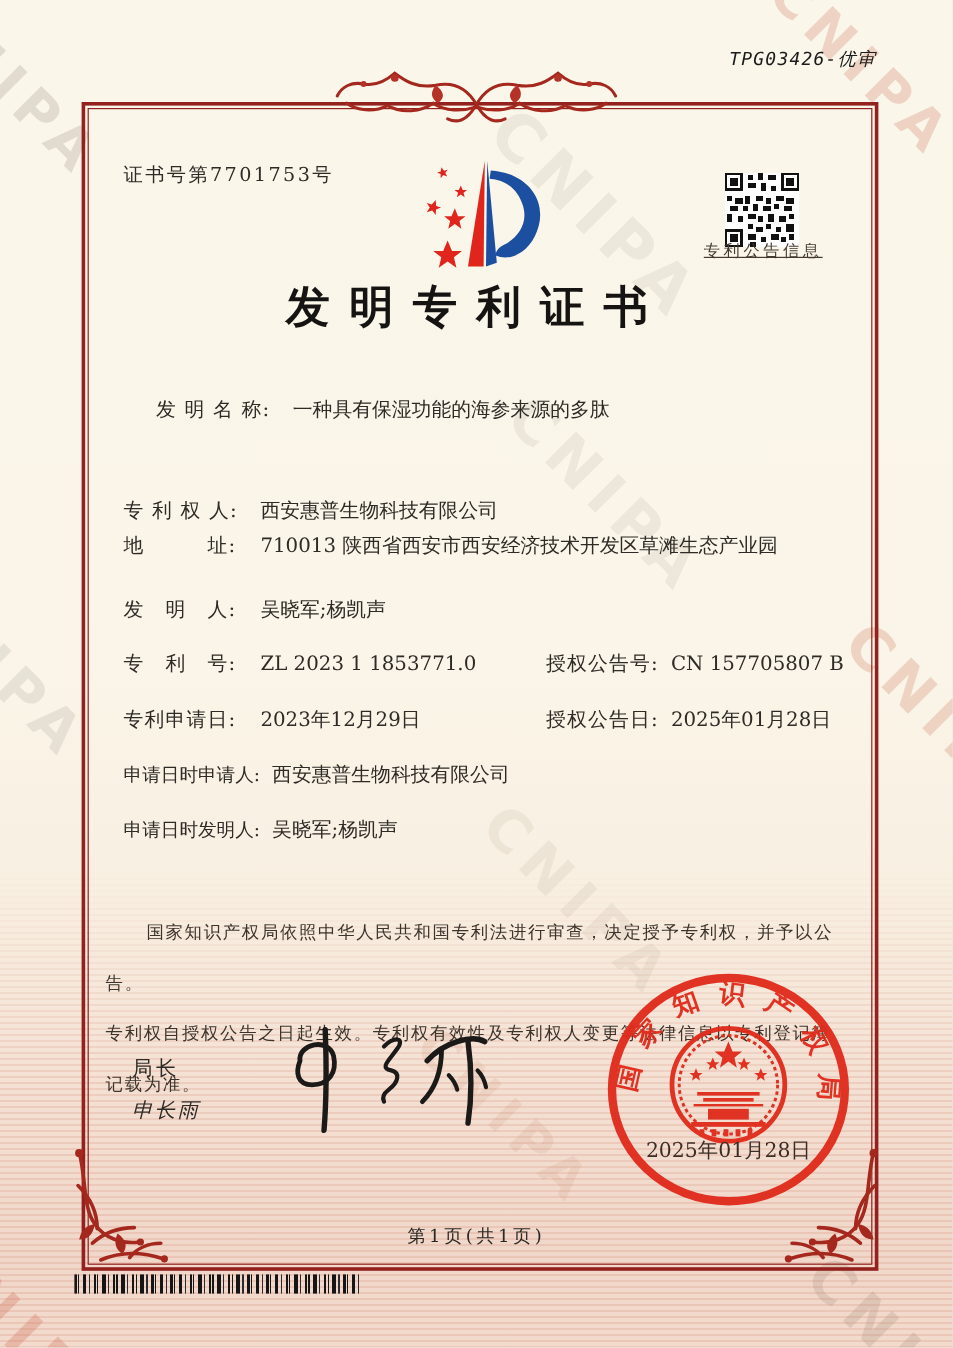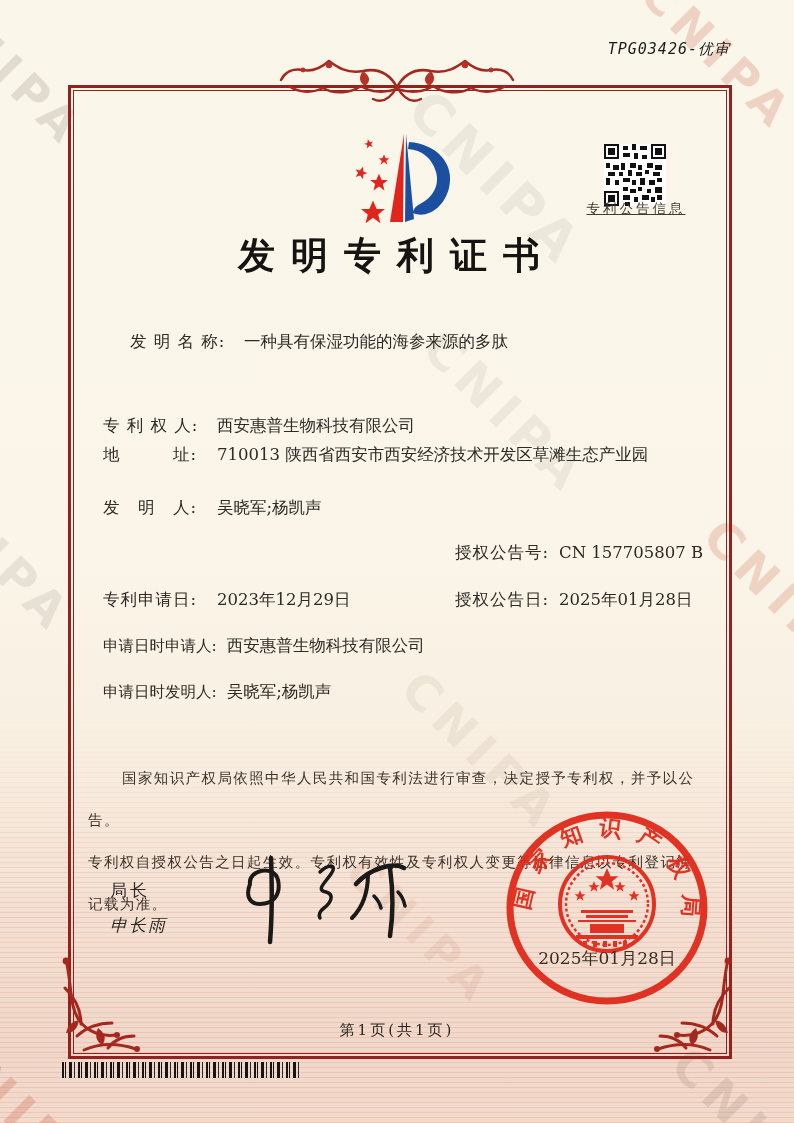--- a/index.html
+++ b/index.html
@@ -114,20 +114,21 @@
     </g>
     <g fill="#a5281f">
       <circle cx="10" cy="5" r="3.4"></circle>
         <circle cx="61" cy="79" r="3"></circle>
         <circle cx="81" cy="93" r="3"></circle>
       <path d="M23,64 q-11,2 -13,13 q11,0 13,-13z"></path>
       <path d="M42,72 q-5,11 4,17 q7,-9 -4,-17z"></path>
     </g>
   </svg>
 
+  <div class="abs cert-no">证书号第7701753号</div>
   <div class="abs doc-code">TPG03426-优审</div>
 
   <svg class="abs" style="left:333px;top:126px;" width="130" height="108" viewBox="0 0 130 108">
     <g fill="#e0251c">
       <path transform="translate(40,87) scale(1.05)" d="M0,-12 L3.5,-3.7 L11.4,-3.7 L5,1.4 L7,9.7 L0,4.6 L-7,9.7 L-5,1.4 L-11.4,-3.7 L-3.5,-3.7 Z"></path>
       <path transform="translate(46,57) scale(0.78)" d="M0,-12 L3.5,-3.7 L11.4,-3.7 L5,1.4 L7,9.7 L0,4.6 L-7,9.7 L-5,1.4 L-11.4,-3.7 L-3.5,-3.7 Z"></path>
       <path transform="translate(28,47) scale(0.55) rotate(18)" d="M0,-12 L3.5,-3.7 L11.4,-3.7 L5,1.4 L7,9.7 L0,4.6 L-7,9.7 L-5,1.4 L-11.4,-3.7 L-3.5,-3.7 Z"></path>
       <path transform="translate(51,34) scale(0.46)" d="M0,-12 L3.5,-3.7 L11.4,-3.7 L5,1.4 L7,9.7 L0,4.6 L-7,9.7 L-5,1.4 L-11.4,-3.7 L-3.5,-3.7 Z"></path>
       <path transform="translate(36,18) scale(0.40) rotate(-14)" d="M0,-12 L3.5,-3.7 L11.4,-3.7 L5,1.4 L7,9.7 L0,4.6 L-7,9.7 L-5,1.4 L-11.4,-3.7 L-3.5,-3.7 Z"></path>
       <polygon points="71,8 57,96 70,96"></polygon>
@@ -202,20 +203,23 @@
   </div>
   <div class="row" style="top:415px;">
     <span class="lbl" style="width:104px;">专 利 权 人:</span><span class="val">西安惠普生物科技有限公司</span>
   </div>
   <div class="row" style="top:444px;">
     <span class="lbl" style="width:104px;">地　　　址:</span><span class="val">710013 陕西省西安市西安经济技术开发区草滩生态产业园</span>
   </div>
   <div class="row" style="top:497px;">
     <span class="lbl" style="width:104px;">发　明　人:</span><span class="val">吴晓军;杨凯声</span>
   </div>
+  <div class="row" style="top:542px;">
+    <span class="lbl" style="width:104px;">专　利　号:</span><span class="val">ZL 2023 1 1853771.0</span>
+  </div>
   <div class="row row-r" style="top:542px;">
     <span class="lbl">授权公告号:</span><span class="val">CN 157705807 B</span>
   </div>
   <div class="row" style="top:589px;">
     <span class="lbl" style="width:104px;">专利申请日:</span><span class="val">2023年12月29日</span>
   </div>
   <div class="row row-r" style="top:589px;">
     <span class="lbl">授权公告日:</span><span class="val">2025年01月28日</span>
   </div>
   <div class="row" style="top:635px;">

